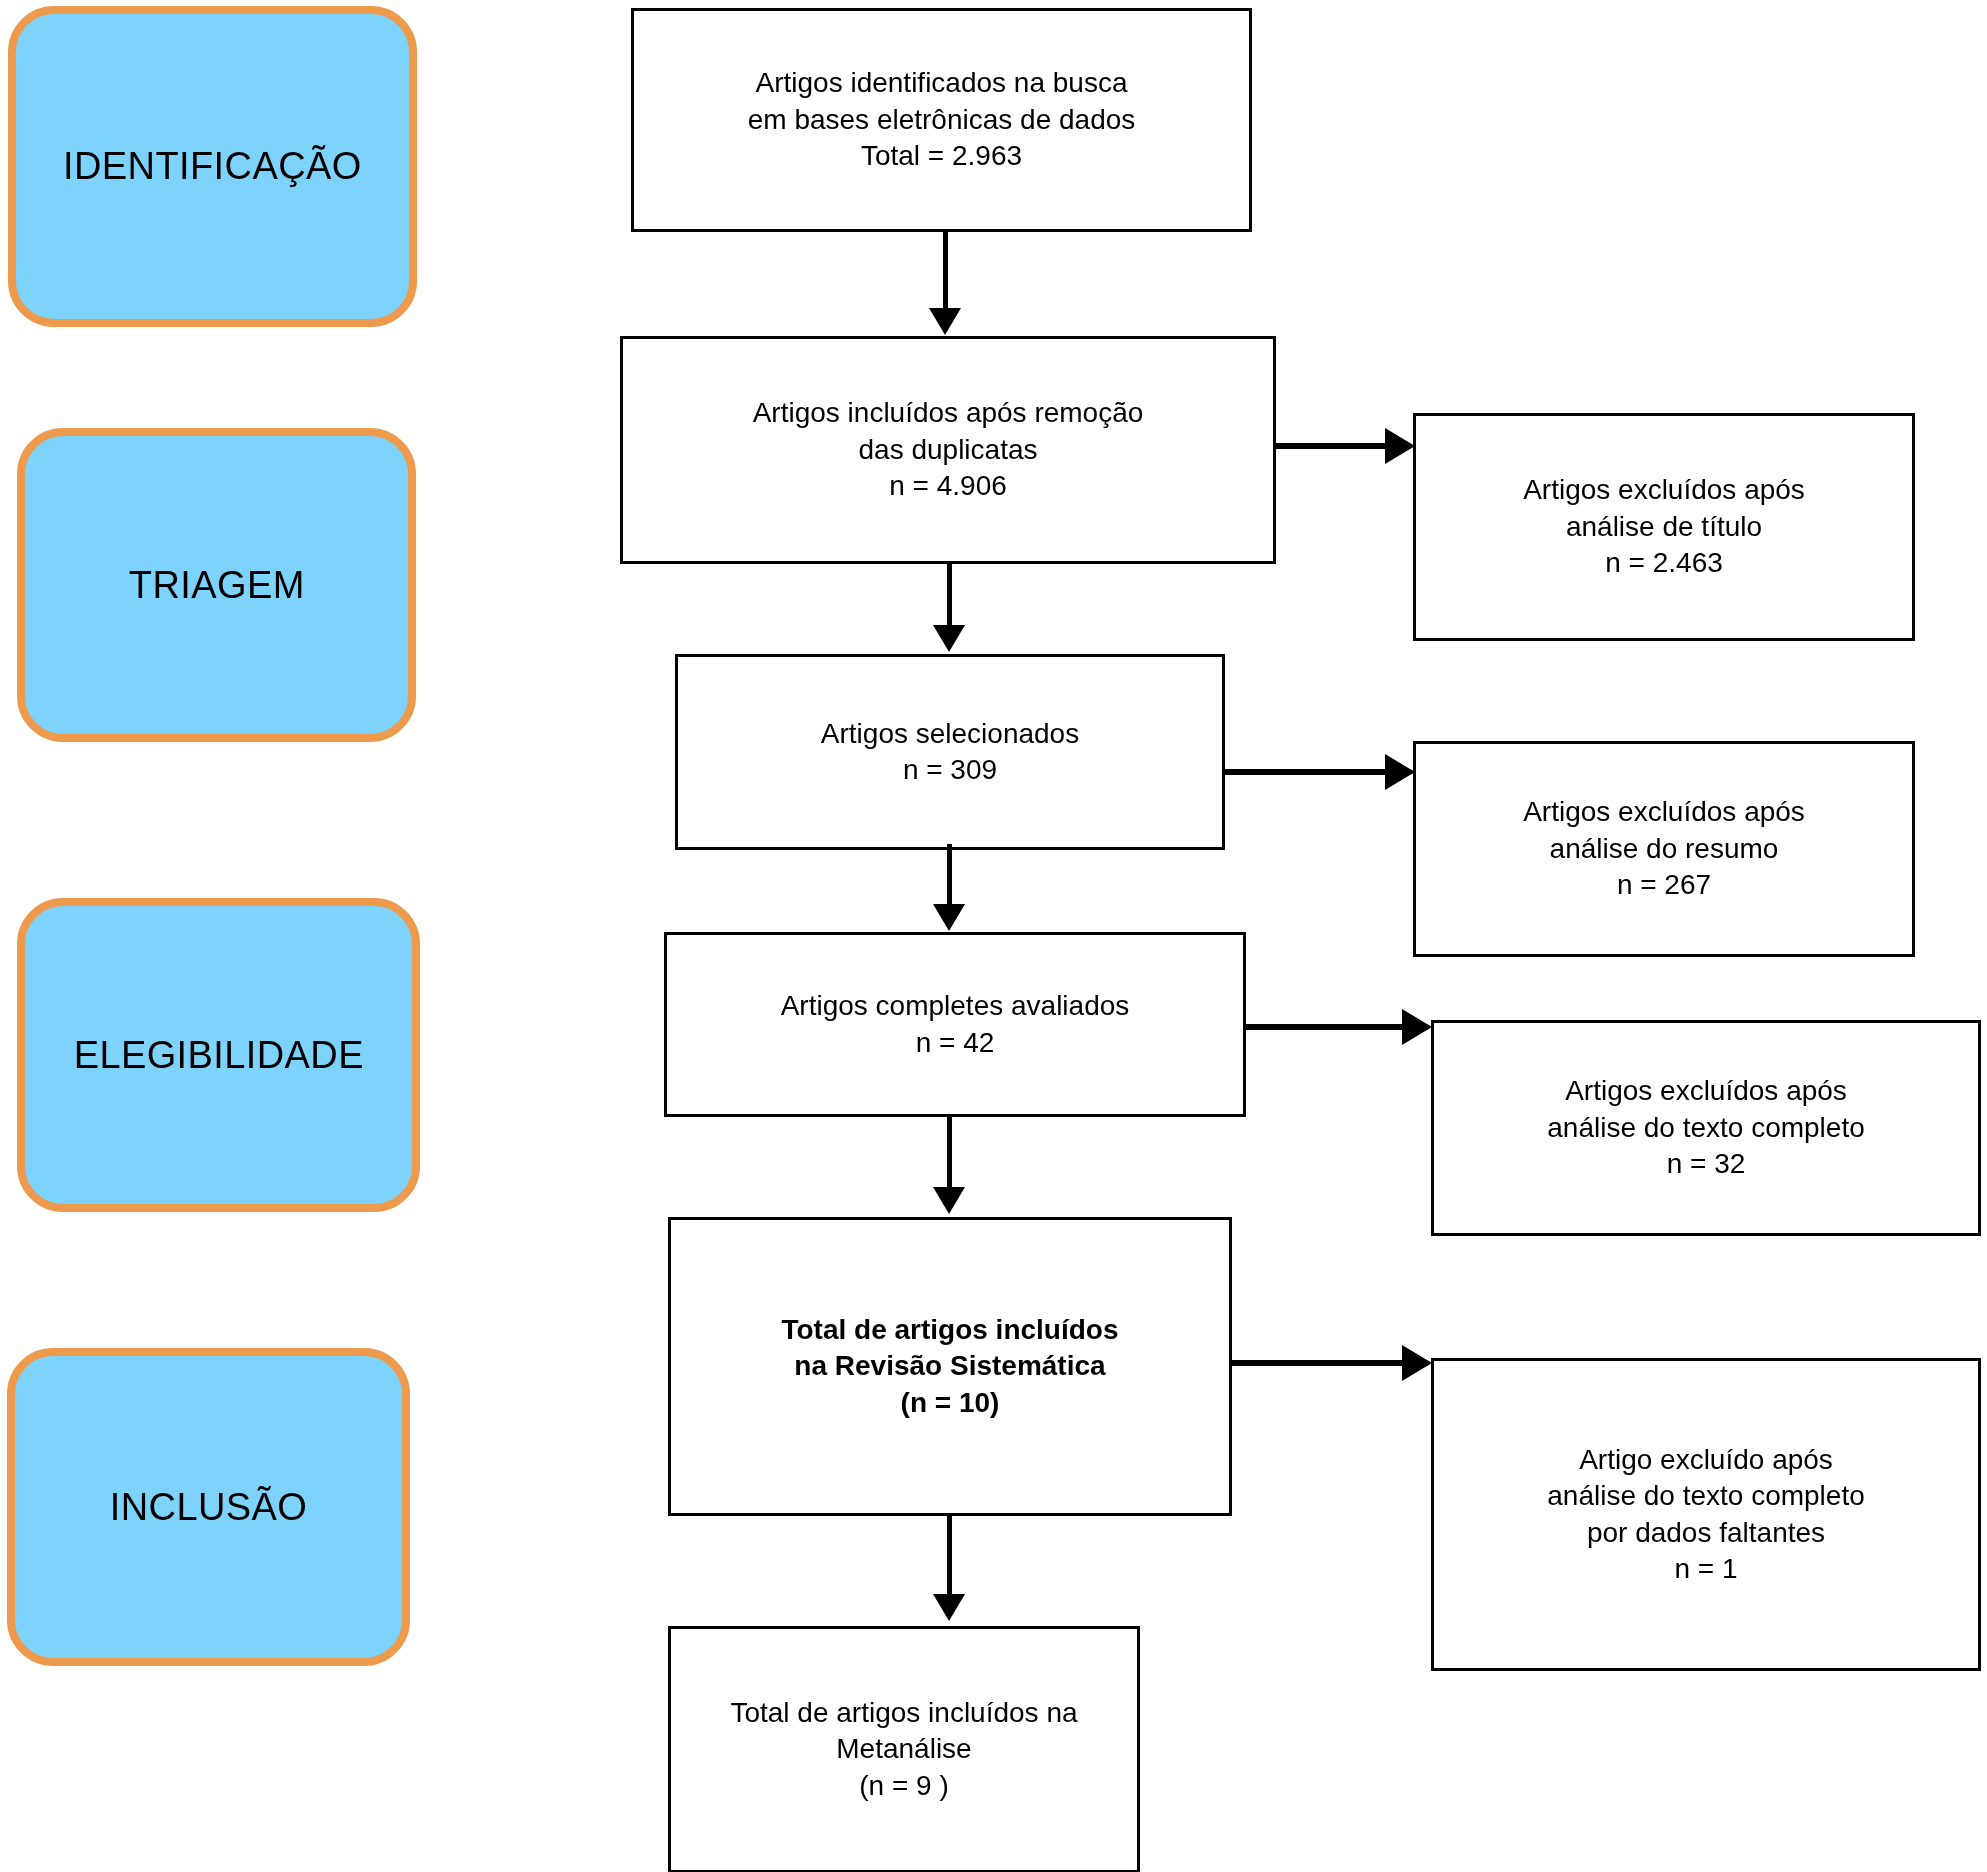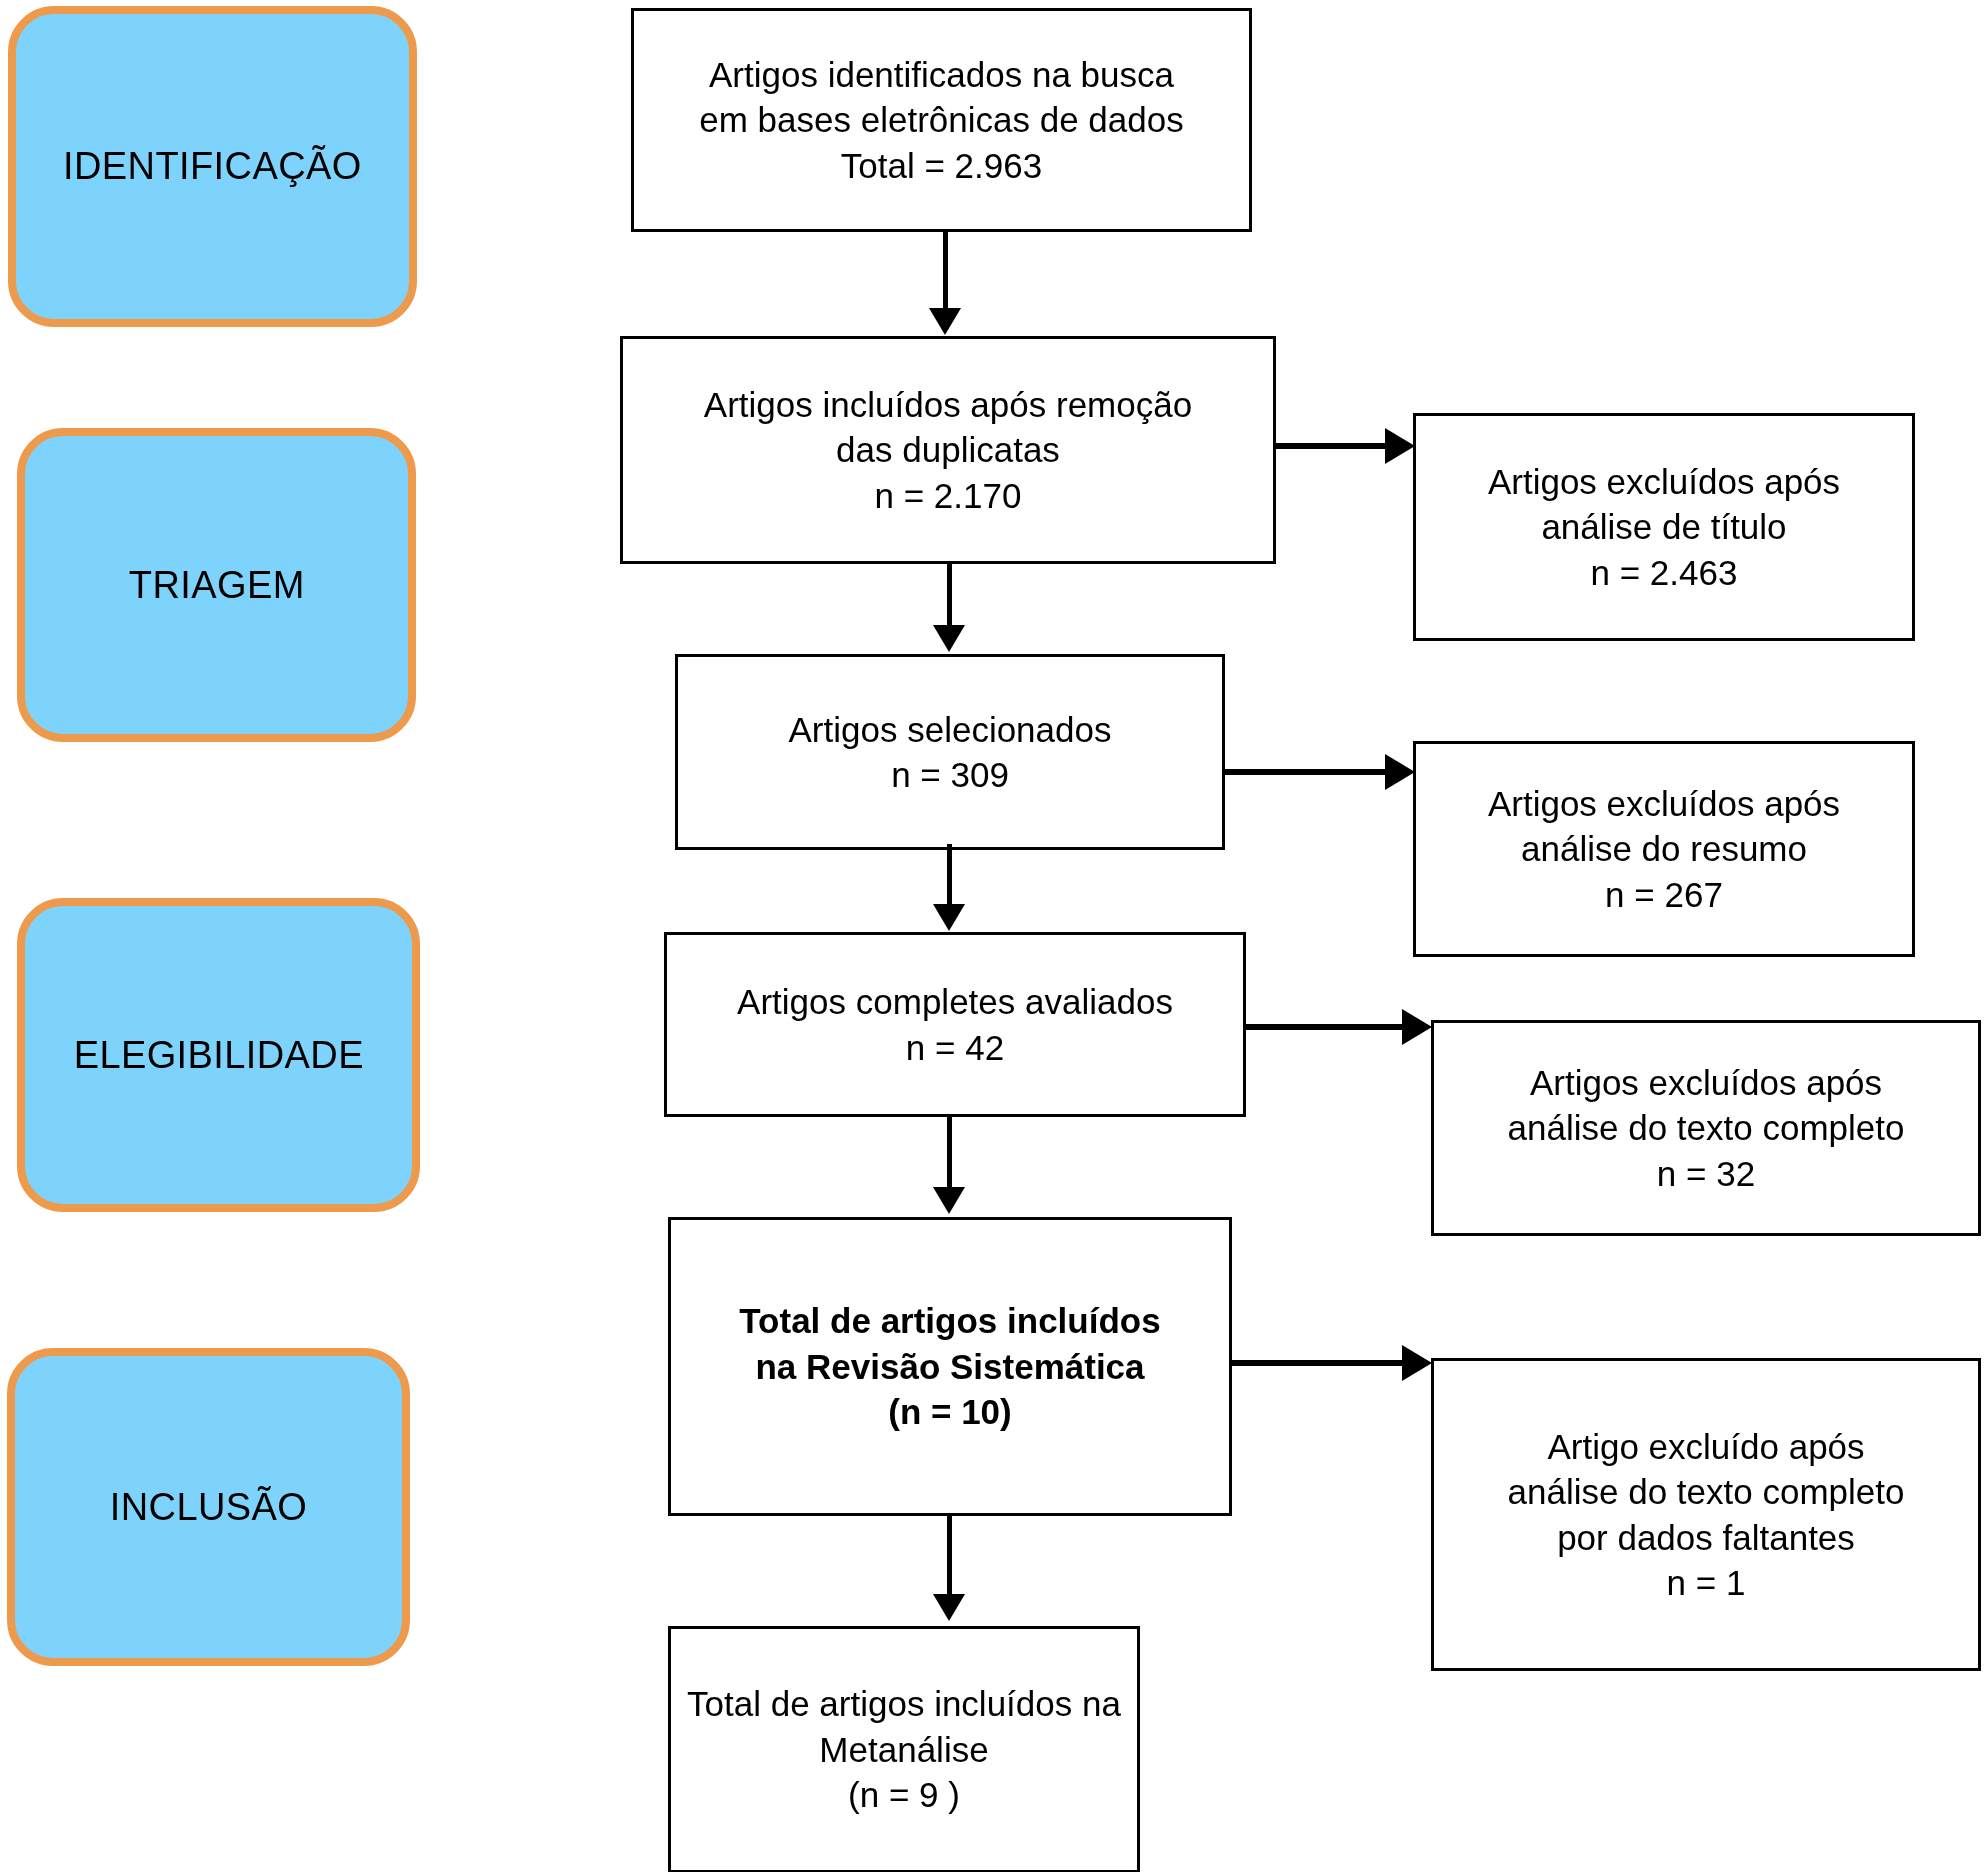--- a/index.html
+++ b/index.html
@@ -34,21 +34,21 @@
     position:absolute;
     box-sizing:border-box;
     border:3.9px solid #000000;
     background:#ffffff;
     display:flex;
     align-items:center;
     justify-content:center;
     text-align:center;
   }
   .flow-box .box-text{
-    font-size:35px;
+    font-size:28px;
     line-height:1.30;
     color:#000000;
     white-space:pre-line;
     padding:0 11px;
   }
   .vline{
     position:absolute;
     background:#000000;
     width:4.7px;
   }
@@ -95,21 +95,21 @@
 
   <div class="flow-box" style="left:631px; top:7.9px; width:621px; height:224px;">
     <span class="box-text">Artigos identificados na busca
 em bases eletrônicas de dados
 Total = 2.963</span>
   </div>
 
   <div class="flow-box" style="left:620px; top:336px; width:656px; height:228px;">
     <span class="box-text">Artigos incluídos após remoção
 das duplicatas
-n = 2.170</span>
+n = 4.906</span>
   </div>
 
   <div class="flow-box" style="left:675px; top:654px; width:550px; height:196px;">
     <span class="box-text">Artigos selecionados
 n = 309</span>
   </div>
 
   <div class="flow-box" style="left:664px; top:932px; width:582px; height:185px;">
     <span class="box-text">Artigos completes avaliados
 n = 42</span>

